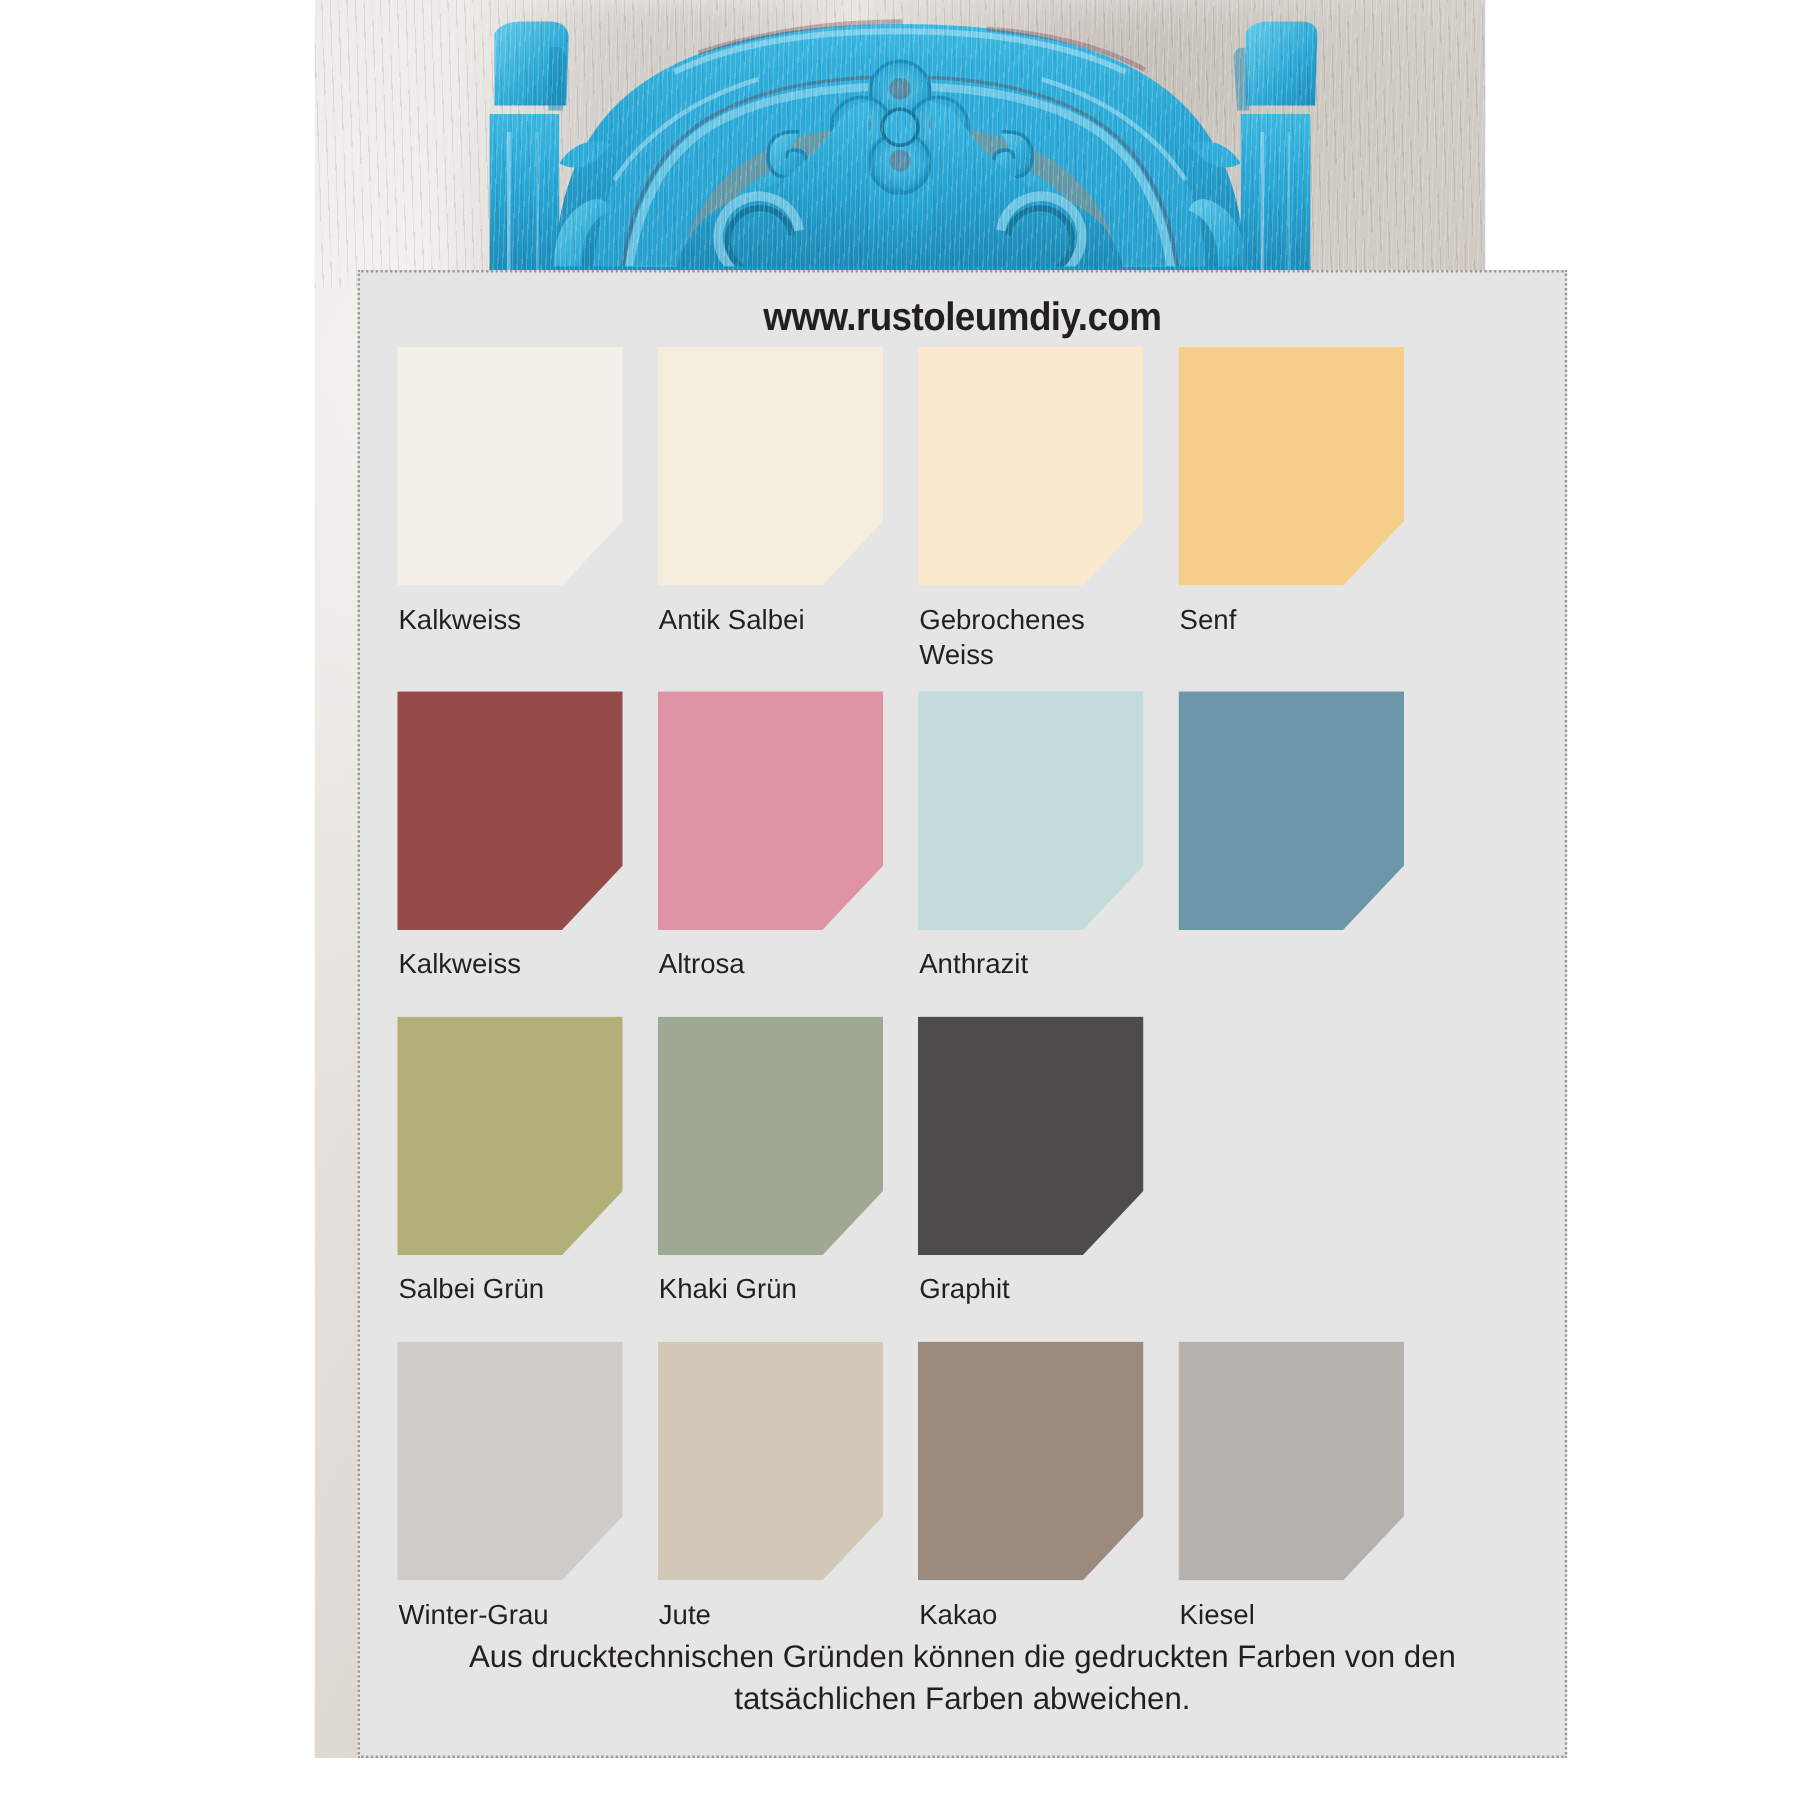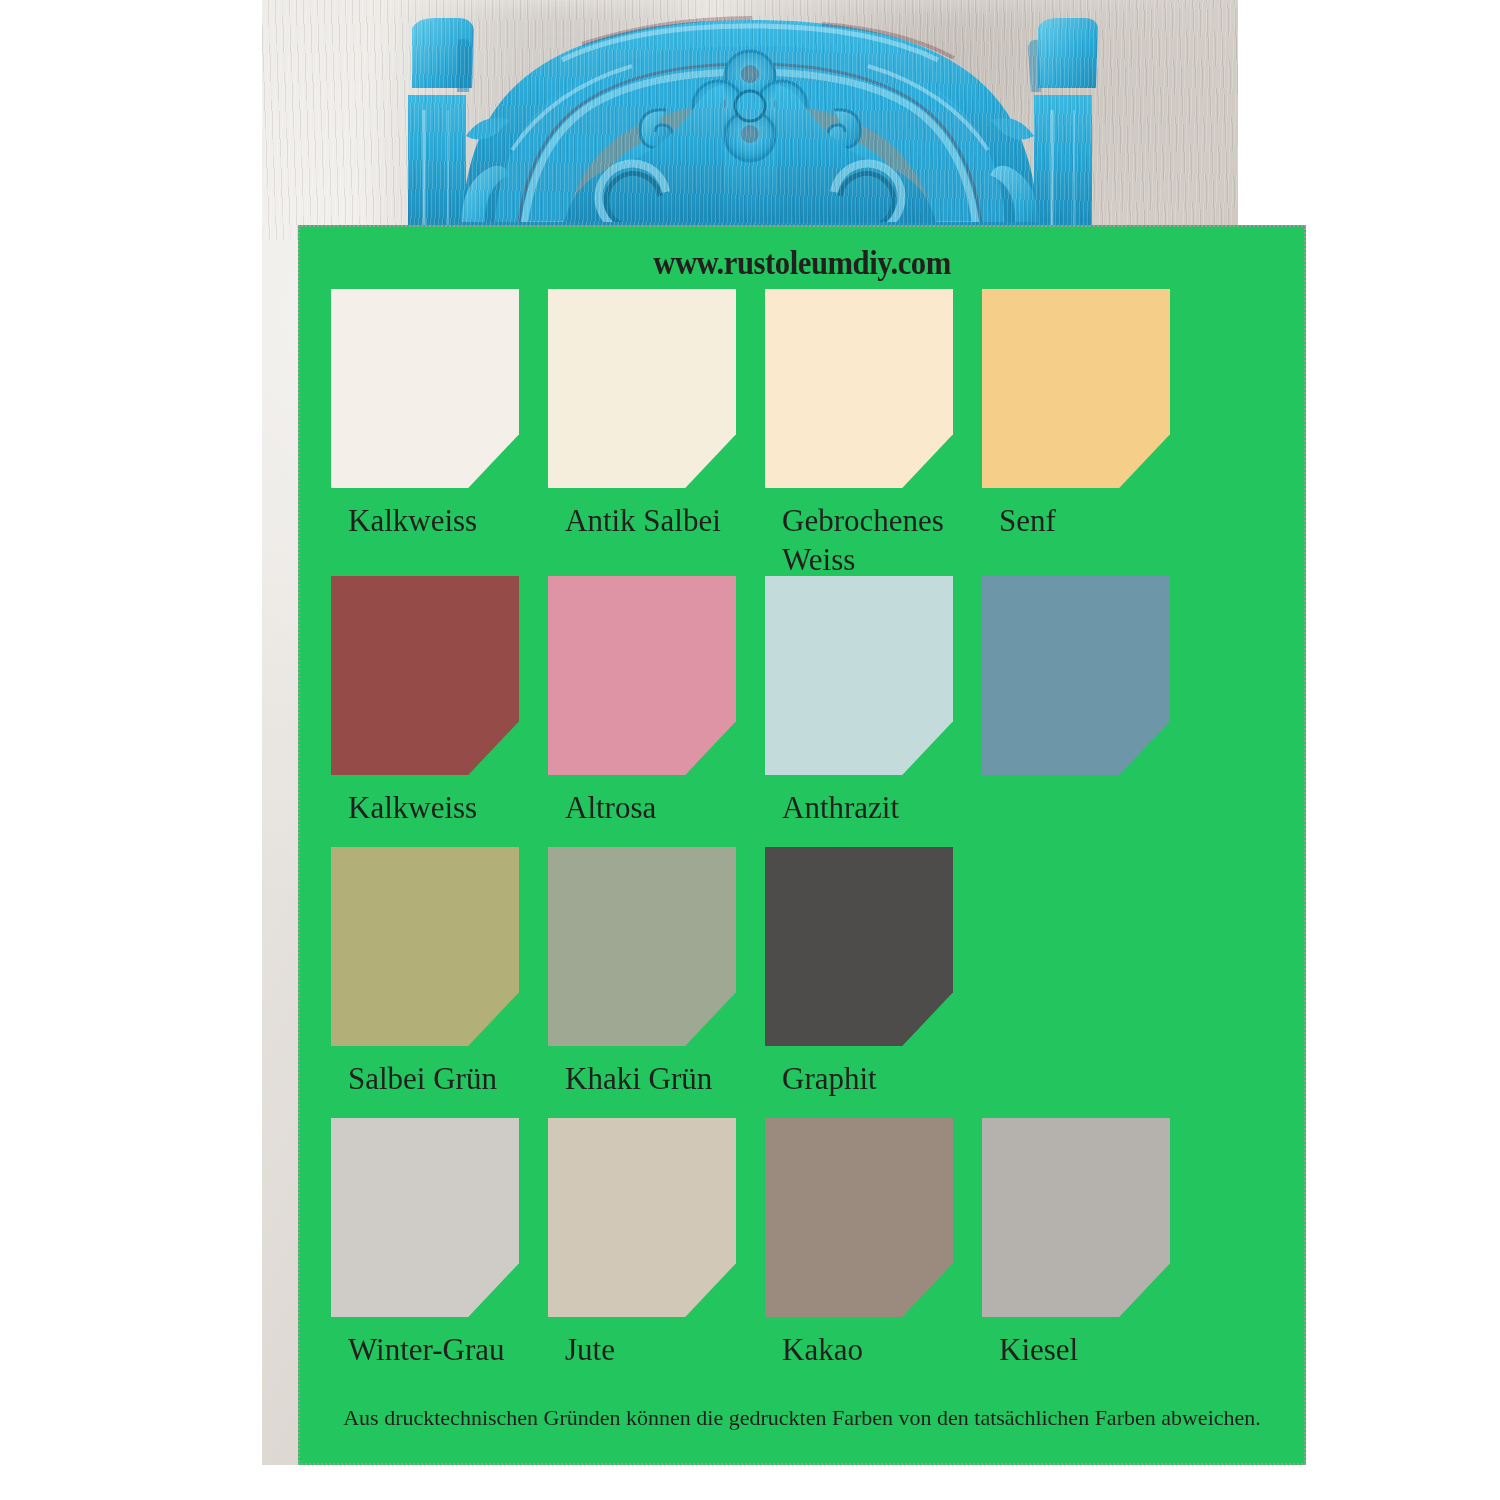--- a/index.html
+++ b/index.html
@@ -21,42 +21,42 @@
         filter:blur(14px);}
 
   
   #chair{position:absolute;left:0;top:0;width:976px;height:240px;}
   .woodgrain{position:absolute;inset:0;opacity:.30;
     background:repeating-linear-gradient(92deg, rgba(255,255,255,.55) 0 1px, rgba(255,255,255,0) 1px 4px),
                repeating-linear-gradient(88deg, rgba(60,30,40,.30) 0 1px, rgba(60,30,40,0) 1px 7px);}
 
   
   #card{position:absolute;left:298px;top:225px;width:1008px;height:1240px;
-        background:#22c55e;
+        background:#e5e5e5;
         border:2px dotted #9c9a96;
-        box-sizing:border-box;font-family:Liberation Serif, serif;}
+        box-sizing:border-box;}
   #card-url{position:absolute;left:0;top:18px;width:100%;text-align:center;
         font-size:33px;font-weight:bold;color:#231f1e;letter-spacing:-.5px;
         transform:scaleX(.93);}
 
   #grid{position:absolute;left:18px;top:62px;width:868px;}
   .row{display:flex;}
   .cell{width:217px;box-sizing:border-box;padding:0 0 0 13px;}
   .chip{width:188px;height:199px;
         clip-path:polygon(0 0,100% 0,100% 73%,73% 100%,0 100%);}
-  .cap{font-size:31px;color:#231f1e;line-height:1.25;padding:14px 6px 0 1px;height:58px;margin-left:16px;}
+  .cap{font-size:23px;color:#231f1e;line-height:1.25;padding:14px 6px 0 1px;height:58px;}
 
   .row1 .chip{height:199px;}
   .row1 .cap{height:74px;}
   .row2 .chip{height:199px;}
   .row3 .chip{height:199px;}
   .row4 .chip{height:199px;}
 
   #card-note{position:absolute;left:40px;right:40px;bottom:30px;text-align:center;
-        font-size:22px;line-height:1.35;color:#231f1e;}
+        font-size:26px;line-height:1.35;color:#231f1e;}
 
   
   #bottomband{position:absolute;left:0;bottom:0;width:1500px;height:35px;background:#fff;}
   #leftband{position:absolute;left:0;top:0;width:262px;height:1500px;background:#fff;}
   #rightband{position:absolute;right:0;top:0;width:262px;height:1500px;background:#fff;}
 </style>
 </head>
 <body>
 
 <div id="stage">

